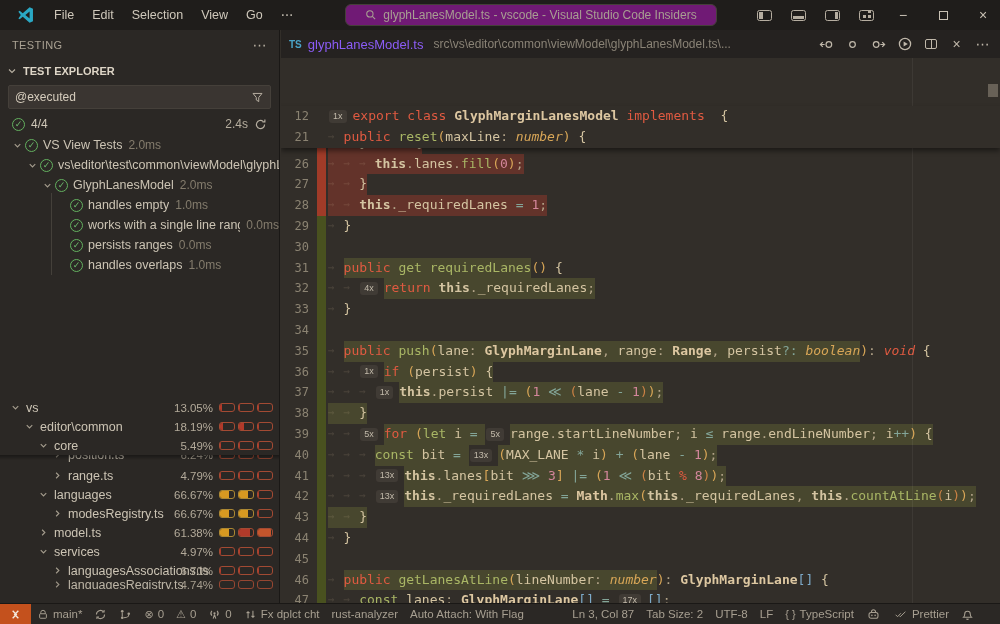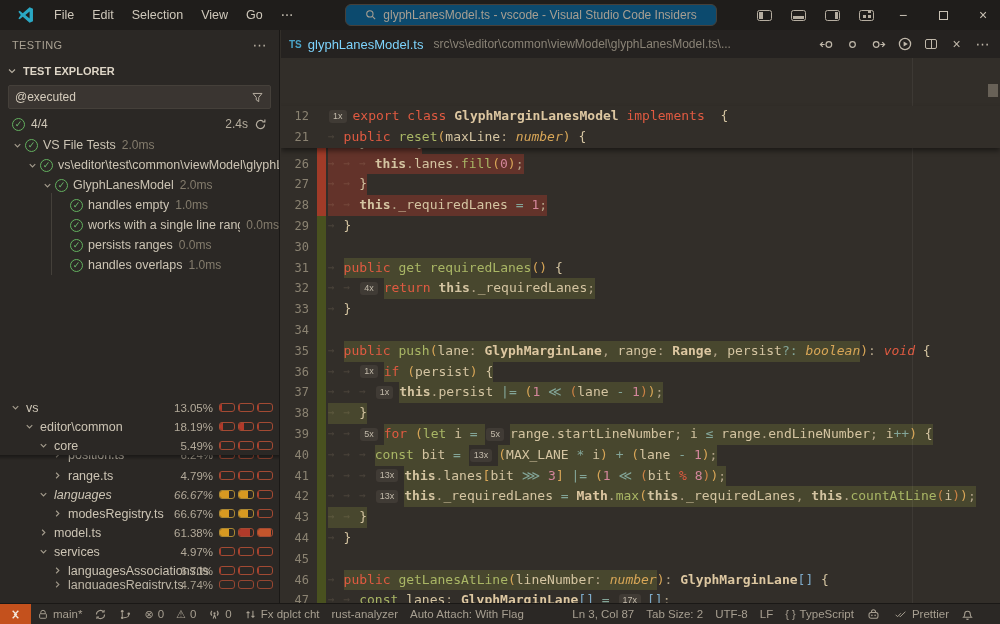--- a/index.html
+++ b/index.html
@@ -6,21 +6,21 @@
   html,body { width:1000px; height:624px; overflow:hidden; background:#1e1c1a;
     font-family:"Liberation Sans", sans-serif; -webkit-font-smoothing:antialiased; }
   #app { position:relative; width:1000px; height:624px; background:#322e29; overflow:hidden; }
 
   
   .titlebar { position:absolute; top:0; left:0; right:0; height:30px; background:#1f1d1b;
     display:flex; align-items:center; color:#cfc8bb; font-size:12.5px;padding-left:8px; }
   .vslogo { width:18px; height:18px; margin:0 10px 0 9px; flex:0 0 auto; }
   .menu-item { padding:0 9px; height:22px; line-height:22px; border-radius:4px; cursor:default; }
   .nav-arrows { display:flex; gap:14px; margin-left:40px; color:#b7afa2; font-size:15px; }
-  .cmd-center { position:absolute; left:345px; top:4px; width:372px; height:22px; background:#0c4a6e;
+  .cmd-center { position:absolute; left:345px; top:4px; width:372px; height:22px; background:#701a75;
     border:1px solid #45403a; border-radius:6px; display:flex; align-items:center; justify-content:center;
     gap:6px; color:#a89f92; font-size:12px; }
   .tb-right { position:absolute; right:0; top:0; height:30px; display:flex; align-items:center; gap:6px; }
   .lic-btn { width:28px; height:26px; display:flex; align-items:center; justify-content:center; border-radius:4px; }
   .lic { width:15px; height:11px; border:1px solid #b5ada0; border-radius:2.5px; position:relative; }
   .lic.l::before { content:""; position:absolute; left:1px; top:1px; bottom:1px; width:4px; background:#b5ada0; }
   .lic.b::before { content:""; position:absolute; left:1px; right:1px; bottom:1px; height:3px; background:#b5ada0; }
   .lic.r::before { content:""; position:absolute; right:1px; top:1px; bottom:1px; width:3px; background:#b5ada0; }
   .lic.g::before { content:""; position:absolute; right:2px; bottom:2px; width:3px; height:3px; background:#b5ada0;
     box-shadow:-5px 0 0 #b5ada0, 0 -5px 0 #b5ada0; }
@@ -64,21 +64,21 @@
     background:linear-gradient(rgba(0,0,0,.45), rgba(0,0,0,0)); pointer-events:none; }
   .crow.clipped { height:11px; overflow:hidden; opacity:.85; }
   .crow.clipped .inner { transform:translateY(-6px); }
   .crow.clipbottom { height:9px; overflow:hidden; opacity:.9; }
   .crow .inner { display:flex; align-items:center; width:100%; height:19px; position:relative; }
 
   
   .editor { position:absolute; left:281px; top:30px; right:0; bottom:21px; background:#322e29; overflow:hidden; }
   .ed-title { height:28px; background:#252220; display:flex; align-items:center; padding:0 8px; gap:6px; }
   .fticon { font-size:10px; font-weight:bold; color:#4aa3c7; }
-  .fname { font-size:13px; color:#7dd3fc; }
+  .fname { font-size:13px; color:#8b5cf6; }
   .fpath { font-size:12px; color:#8a8376; margin-left:4px; white-space:nowrap; overflow:hidden; }
   .ed-actions { margin-left:auto; display:flex; align-items:center; gap:7px; color:#c0b8aa; }
   .ed-actions .abtn { width:19px; height:20px; display:flex; align-items:center; justify-content:center; border-radius:4px; font-size:14px; }
   .splitic { width:12px; height:10px; border:1px solid #c0b8aa; border-radius:2px; position:relative; }
   .splitic::before { content:""; position:absolute; left:5px; top:0; bottom:0; width:1px; background:#c0b8aa; }
 
   .ed-body { position:absolute; top:28px; left:0; right:0; bottom:0; }
   .ruler { position:absolute; left:631px; top:0; bottom:0; width:1px; background:rgba(255,255,255,.055); }
   .sb-thumb { position:absolute; right:2px; top:26px; width:10px; height:13px; background:rgba(170,160,145,.45); }
 
@@ -196,21 +196,21 @@
       </span>
     </div>
     <div class="tree" id="test-tree">
         <div class="trow" style="padding-left: 10px;">
           <span class="chev">
             <svg class="ic" width="11" height="11" viewBox="0 0 16 16">
               <path d="M4 6l4 4 4-4" fill="none" stroke="currentColor" stroke-width="1.6"></path>
             </svg>
           </span>
           <span class="passcircle">✓</span>
-          <span class="lbl">VS File Tests</span>
+          <span class="lbl">VS View Tests</span>
           <span class="time">2.0ms</span>
         </div>
         <div class="trow" style="padding-left: 25px;">
           <span class="chev">
             <svg class="ic" width="11" height="11" viewBox="0 0 16 16">
               <path d="M4 6l4 4 4-4" fill="none" stroke="currentColor" stroke-width="1.6"></path>
             </svg>
           </span>
           <span class="passcircle">✓</span>
           <span class="lbl">vs\editor\test\common\viewModel\glyphLa...</span>
@@ -358,21 +358,21 @@
                 <span class="cbar red" style="border-color: rgb(163, 74, 51);">
                   <span class="fill" style="display: block; width: 4%; background: rgb(177, 58, 42);"></span>
                 </span>
                 <span class="cbar red" style="border-color: rgb(163, 74, 51);">
                   <span class="fill" style="display: block; width: 2%; background: rgb(177, 58, 42);"></span>
                 </span>
               </span>
             </div>
           </div>
           <div class="crow">
-            <div class="inner" style="padding-left: 36px; font-style: italic;">
+            <div class="inner" style="padding-left: 36px;">
               <span class="chev">
                 <svg class="ic" width="11" height="11" viewBox="0 0 16 16">
                   <path d="M4 6l4 4 4-4" fill="none" stroke="currentColor" stroke-width="1.6"></path>
                 </svg>
               </span>
               <span class="lbl">languages</span>
               <span class="pct">66.67%</span>
               <span class="cbars">
                 <span class="cbar yellow" style="border-color: rgb(171, 135, 51);">
                   <span class="fill" style="display: block; width: 67%; background: rgb(215, 153, 33);"></span>

